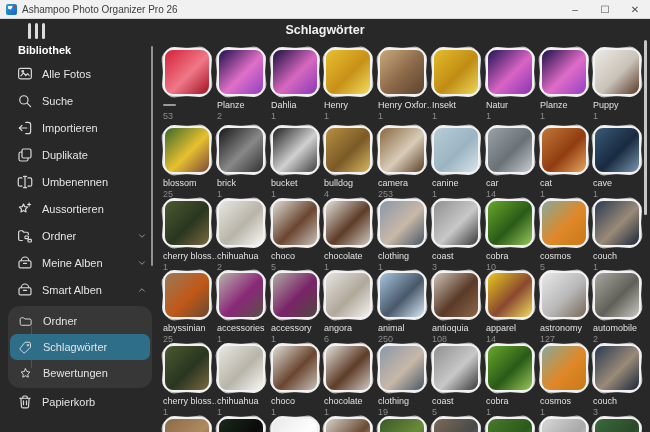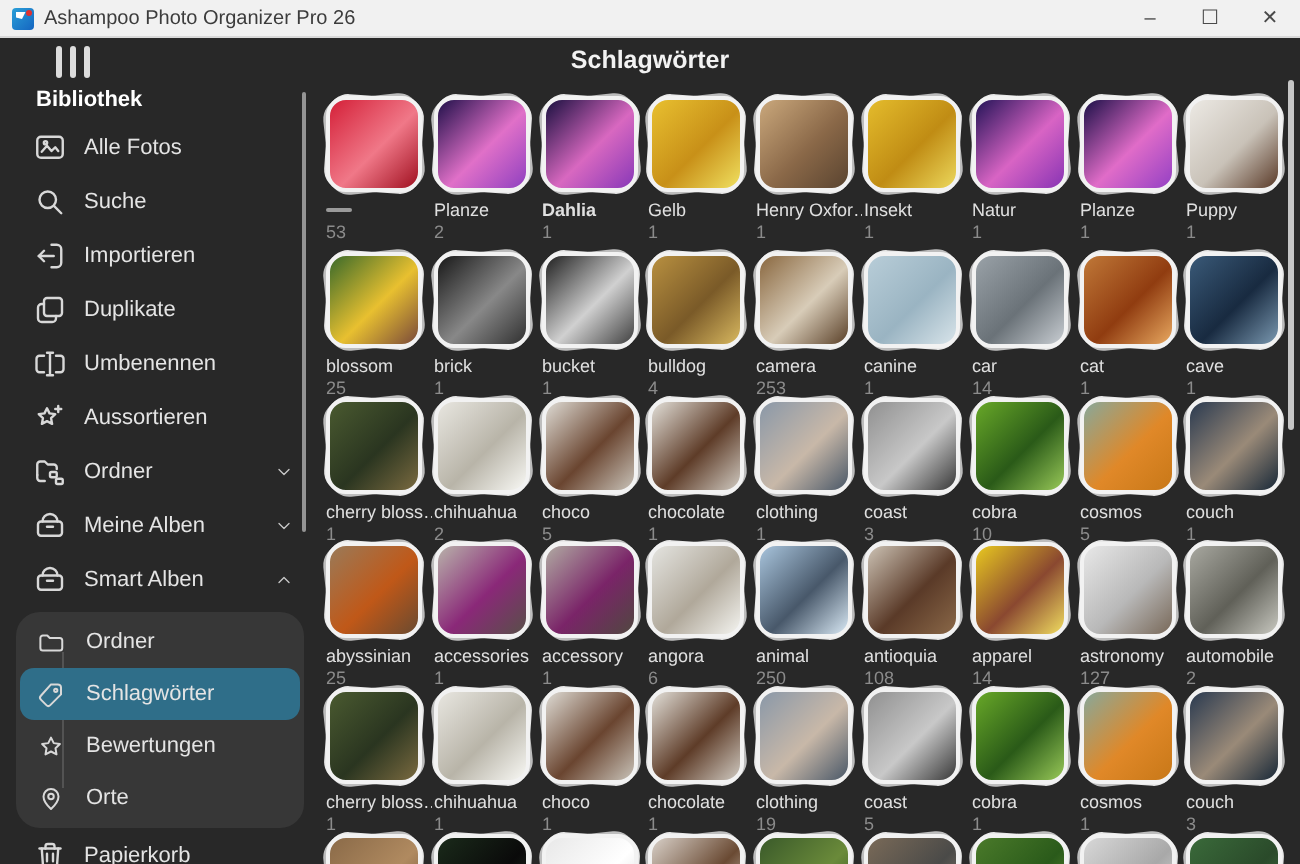--- a/index.html
+++ b/index.html
@@ -167,27 +167,20 @@
           <circle cx="15.8" cy="8.2" r="1.3"></circle>
         </svg>
         <span>Schlagwörter</span>
       </div>
       <div class="sub-item">
         <svg viewBox="0 0 24 24">
           <path d="M12 4.5l2.2 4.4 4.9.7-3.5 3.4.8 4.9-4.4-2.3-4.4 2.3.8-4.9-3.5-3.4 4.9-.7z"></path>
         </svg>
         <span>Bewertungen</span>
       </div>
-      <div class="sub-item">
-        <svg viewBox="0 0 24 24">
-          <path d="M12 20s-6-5.5-6-10a6 6 0 0 1 12 0c0 4.5-6 10-6 10z"></path>
-          <circle cx="12" cy="10" r="2.2"></circle>
-        </svg>
-        <span>Orte</span>
-      </div>
     </div>
     <div class="side-item">
       <svg viewBox="0 0 24 24">
         <path d="M5 7h14"></path>
         <path d="M9 7V5.5A1.5 1.5 0 0 1 10.5 4h3A1.5 1.5 0 0 1 15 5.5V7"></path>
         <path d="M6.5 7l.8 11a2 2 0 0 0 2 1.9h5.4a2 2 0 0 0 2-1.9L17.5 7"></path>
         <path d="M10 10.5v5M14 10.5v5"></path>
       </svg>
       <span>Papierkorb</span>
     </div>
@@ -208,28 +201,28 @@
       <div class="ly s2"></div>
       <div class="photo" style="background:linear-gradient(135deg,#20104a 0%,#e070c8 55%,#9040c0 100%)"></div>
     </div>
     <div class="tag-label" style="left: 217px; top: 100px;">Planze</div>
     <div class="tag-count" style="left: 217px; top: 111px;">2</div>
     <div class="tile" style="left: 271px; top: 48px;">
       <div class="ly s1"></div>
       <div class="ly s2"></div>
       <div class="photo" style="background:linear-gradient(135deg,#1a1040 0%,#d868c0 55%,#8838b8 100%)"></div>
     </div>
-    <div class="tag-label" style="left: 271px; top: 100px; font-weight: bold;">Dahlia</div>
+    <div class="tag-label" style="left: 271px; top: 100px;">Dahlia</div>
     <div class="tag-count" style="left: 271px; top: 111px;">1</div>
     <div class="tile" style="left: 324px; top: 48px;">
       <div class="ly s1"></div>
       <div class="ly s2"></div>
       <div class="photo" style="background:linear-gradient(135deg,#e8c030 0%,#c89018 55%,#f0e060 100%)"></div>
     </div>
-    <div class="tag-label" style="left: 324px; top: 100px;">Gelb</div>
+    <div class="tag-label" style="left: 324px; top: 100px;">Henry</div>
     <div class="tag-count" style="left: 324px; top: 111px;">1</div>
     <div class="tile" style="left: 378px; top: 48px;">
       <div class="ly s1"></div>
       <div class="ly s2"></div>
       <div class="photo" style="background:linear-gradient(135deg,#caa87c 0%,#8a6848 55%,#5a4430 100%)"></div>
     </div>
     <div class="tag-label" style="left: 378px; top: 100px;">Henry Oxfor…</div>
     <div class="tag-count" style="left: 378px; top: 111px;">1</div>
     <div class="tile" style="left: 432px; top: 48px;">
       <div class="ly s1"></div>

